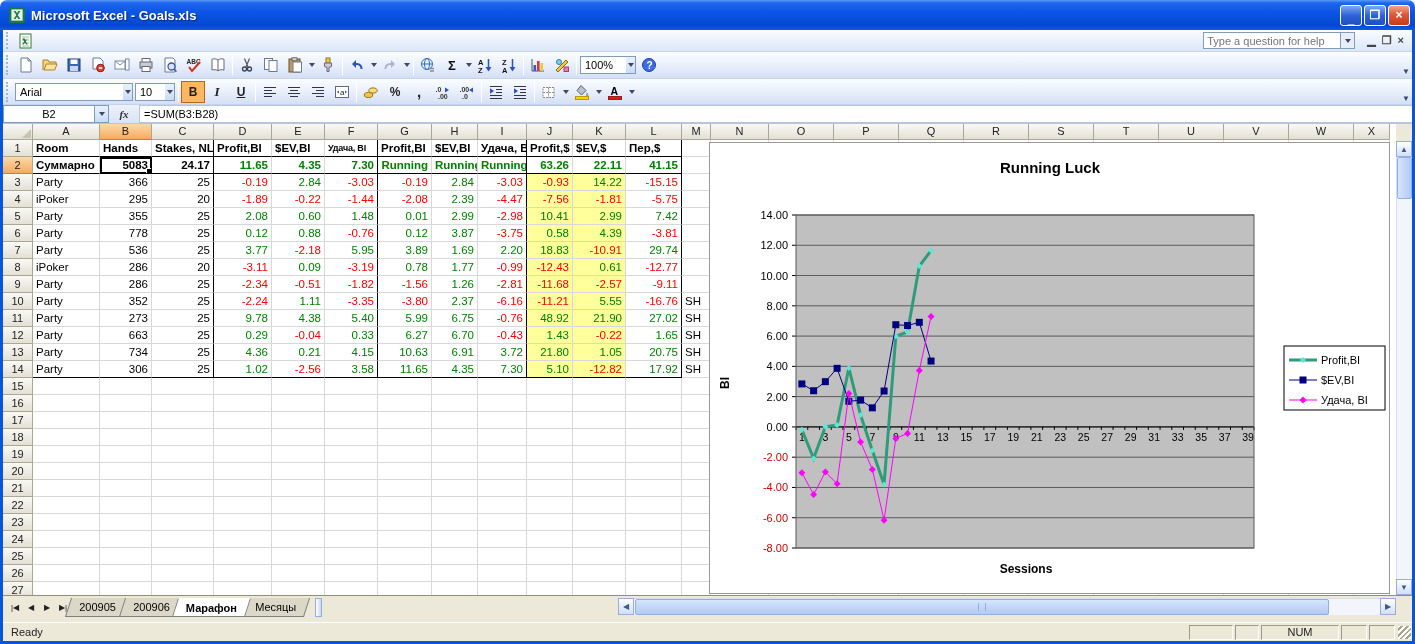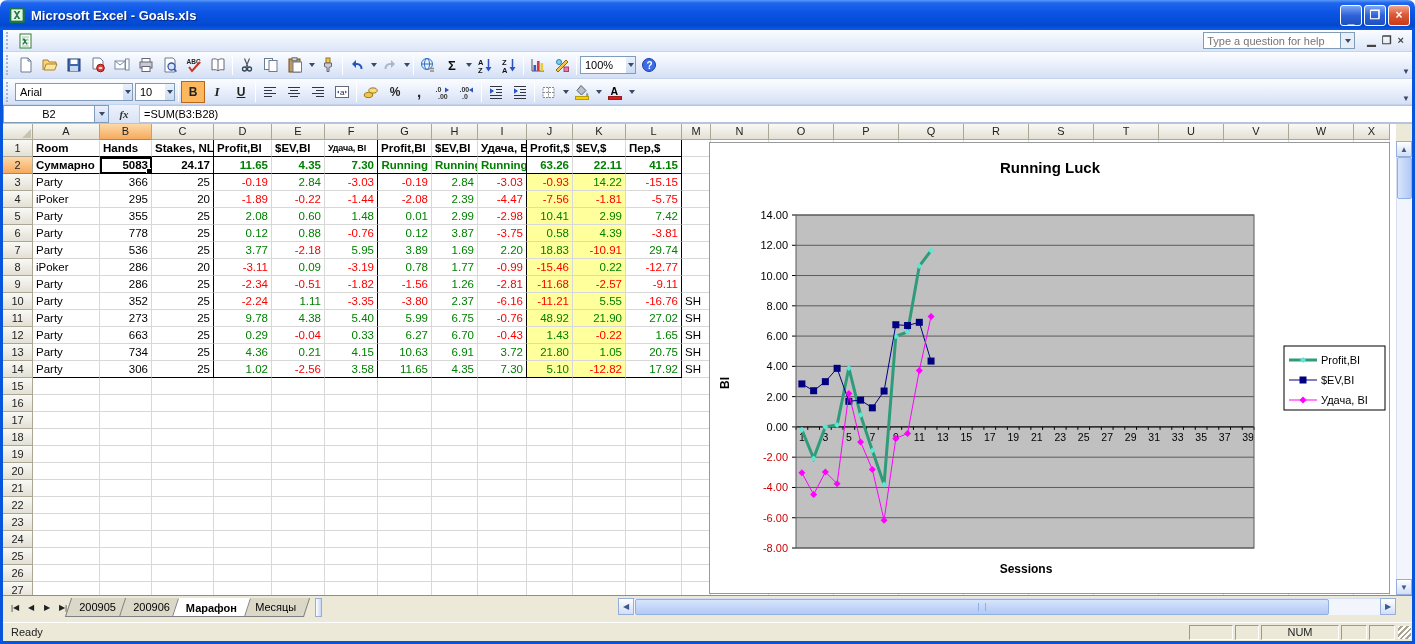--- a/index.html
+++ b/index.html
@@ -672,22 +672,22 @@
             <div class="rh">8</div>
             <div class="cell alL" style="width:67px">iPoker</div>
             <div class="cell alR" style="width:52px">286</div>
             <div class="cell alR bR" style="width:62px">20</div>
             <div class="cell alR neg" style="width:58px">-3.11</div>
             <div class="cell alR pos" style="width:53px">0.09</div>
             <div class="cell alR neg bR" style="width:53px">-3.19</div>
             <div class="cell alR pos" style="width:54px">0.78</div>
             <div class="cell alR pos" style="width:46px">1.77</div>
             <div class="cell alR neg bR" style="width:49px">-0.99</div>
-            <div class="cell alR neg yl" style="width:46px">-15.46</div>
-            <div class="cell alR pos yl" style="width:53px">0.22</div>
+            <div class="cell alR neg yl" style="width:46px">-12.43</div>
+            <div class="cell alR pos yl" style="width:53px">0.61</div>
             <div class="cell alR neg bR" style="width:56px">-12.77</div>
             <div class="cell alL" style="width:29px"></div>
             <div class="cell alR" style="width:58px"></div>
             <div class="cell alR" style="width:65px"></div>
             <div class="cell alR" style="width:65px"></div>
             <div class="cell alR" style="width:65px"></div>
             <div class="cell alR" style="width:65px"></div>
             <div class="cell alR" style="width:65px"></div>
             <div class="cell alR" style="width:65px"></div>
             <div class="cell alR" style="width:65px"></div>

